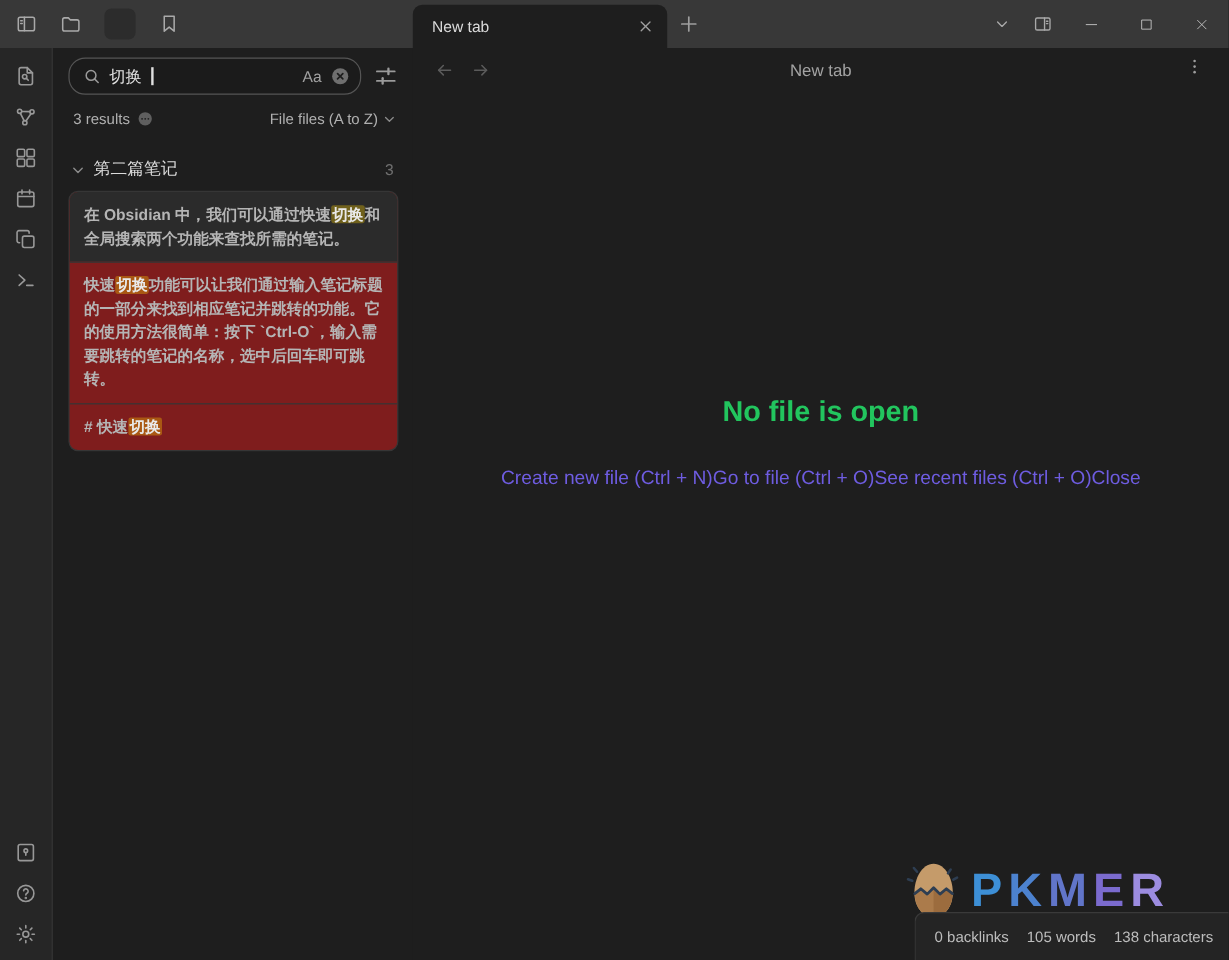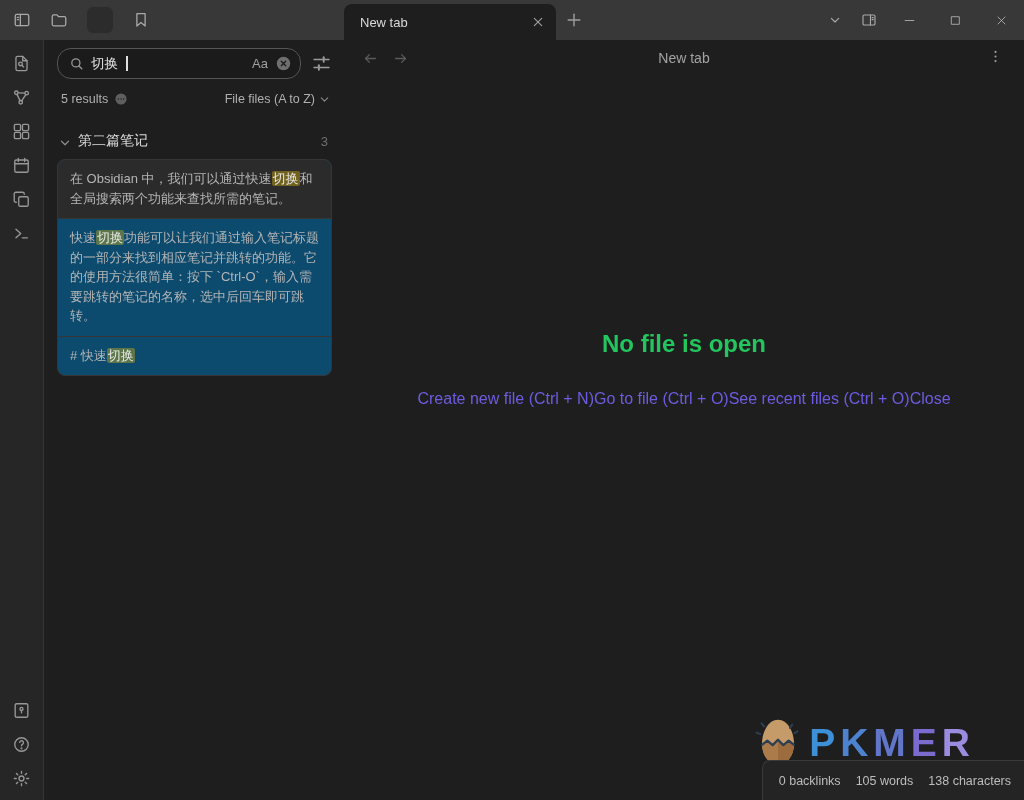--- a/index.html
+++ b/index.html
@@ -42,21 +42,21 @@
   .meta-left { display:flex; align-items:center; gap:6px; }
   .ellipsis-ic { width:14px; height:14px; color:#5f5f5f; cursor:pointer; } .ellipsis-ic svg{width:14px;height:14px;}
   .sort-btn { margin-left:auto; display:flex; align-items:center; gap:4px; cursor:pointer; color:#b0b0b0; }
   .sort-btn .chev { width:11px; height:11px; color:#8a8a8a; } .sort-btn .chev svg{width:11px;height:11px;}
 
   .group-header { display:flex; align-items:center; gap:7px; padding:26px 16px 0 14px; cursor:pointer;text-align:center; }
   .gh-chev { width:12px; height:12px; color:#8c8c8c; } .gh-chev svg{width:12px;height:12px;}
   .gh-title { font-size:14px; color:#dcdcdc; }
   .gh-count { margin-left:auto; font-size:13px; color:#6f6f6f; }
 
-  .match-card { margin:9px 12px 0 12px; border:1px solid #363636; border-radius:8px; background:#0c4a6e; overflow:hidden; }
+  .match-card { margin:9px 12px 0 12px; border:1px solid #363636; border-radius:8px; background:#7f1d1d; overflow:hidden;font-weight:bold; }
   .match { padding:9px 12px 10px 12px; font-size:13px; color:#b5b5b5; line-height:1.5; border-top:1px solid #363636; cursor:pointer; }
   .match:first-child { border-top:none; background:#2b2b2b; }
   .hl { background:rgba(255,208,0,0.33); color:#e9e9e9; padding:0 1px; border-radius:2px; }
 
   
   .main { position:absolute; left:344px; top:40px; right:0; bottom:0; background:#1e1e1e; }
   .view-header { position:relative; height:36px; display:flex; align-items:center; }
   .nav-arrows { display:flex; gap:13px; padding-left:18px; color:#5b5b5b; z-index:2; }
   .nav-arrows .na { width:17px; height:17px; cursor:pointer; } .nav-arrows .na svg{width:17px;height:17px;}
   .view-title { position:absolute; left:0; right:0; text-align:center; font-size:14px; color:#a3a3a3; }
@@ -236,21 +236,21 @@
       <span class="filter-btn"><svg viewBox="0 0 24 24" fill="none" stroke="currentColor" stroke-width="1.7" stroke-linecap="round">
             <line x1="3.5" y1="7.5" x2="20.5" y2="7.5"></line>
             <line x1="14.5" y1="4.9" x2="14.5" y2="10.1" stroke-width="2.2"></line>
             <line x1="3.5" y1="16.5" x2="20.5" y2="16.5"></line>
             <line x1="9" y1="13.9" x2="9" y2="19.1" stroke-width="2.2"></line>
           </svg></span>
     </div>
 
     <div class="meta-row">
       <span class="meta-left">
-        <span>5 results</span>
+        <span>3 results</span>
         <span class="ellipsis-ic"><svg viewBox="0 0 24 24">
               <circle cx="12" cy="12" r="9.5" fill="currentColor"></circle>
               <circle cx="7.5" cy="12" r="1.3" fill="#1e1e1e"></circle>
               <circle cx="12" cy="12" r="1.3" fill="#1e1e1e"></circle>
               <circle cx="16.5" cy="12" r="1.3" fill="#1e1e1e"></circle>
             </svg></span>
       </span>
       <span class="sort-btn">
         <span>File files (A to Z)</span>
         <span class="chev"><svg viewBox="0 0 24 24" fill="none" stroke="currentColor" stroke-width="2.4" stroke-linecap="round" stroke-linejoin="round">

